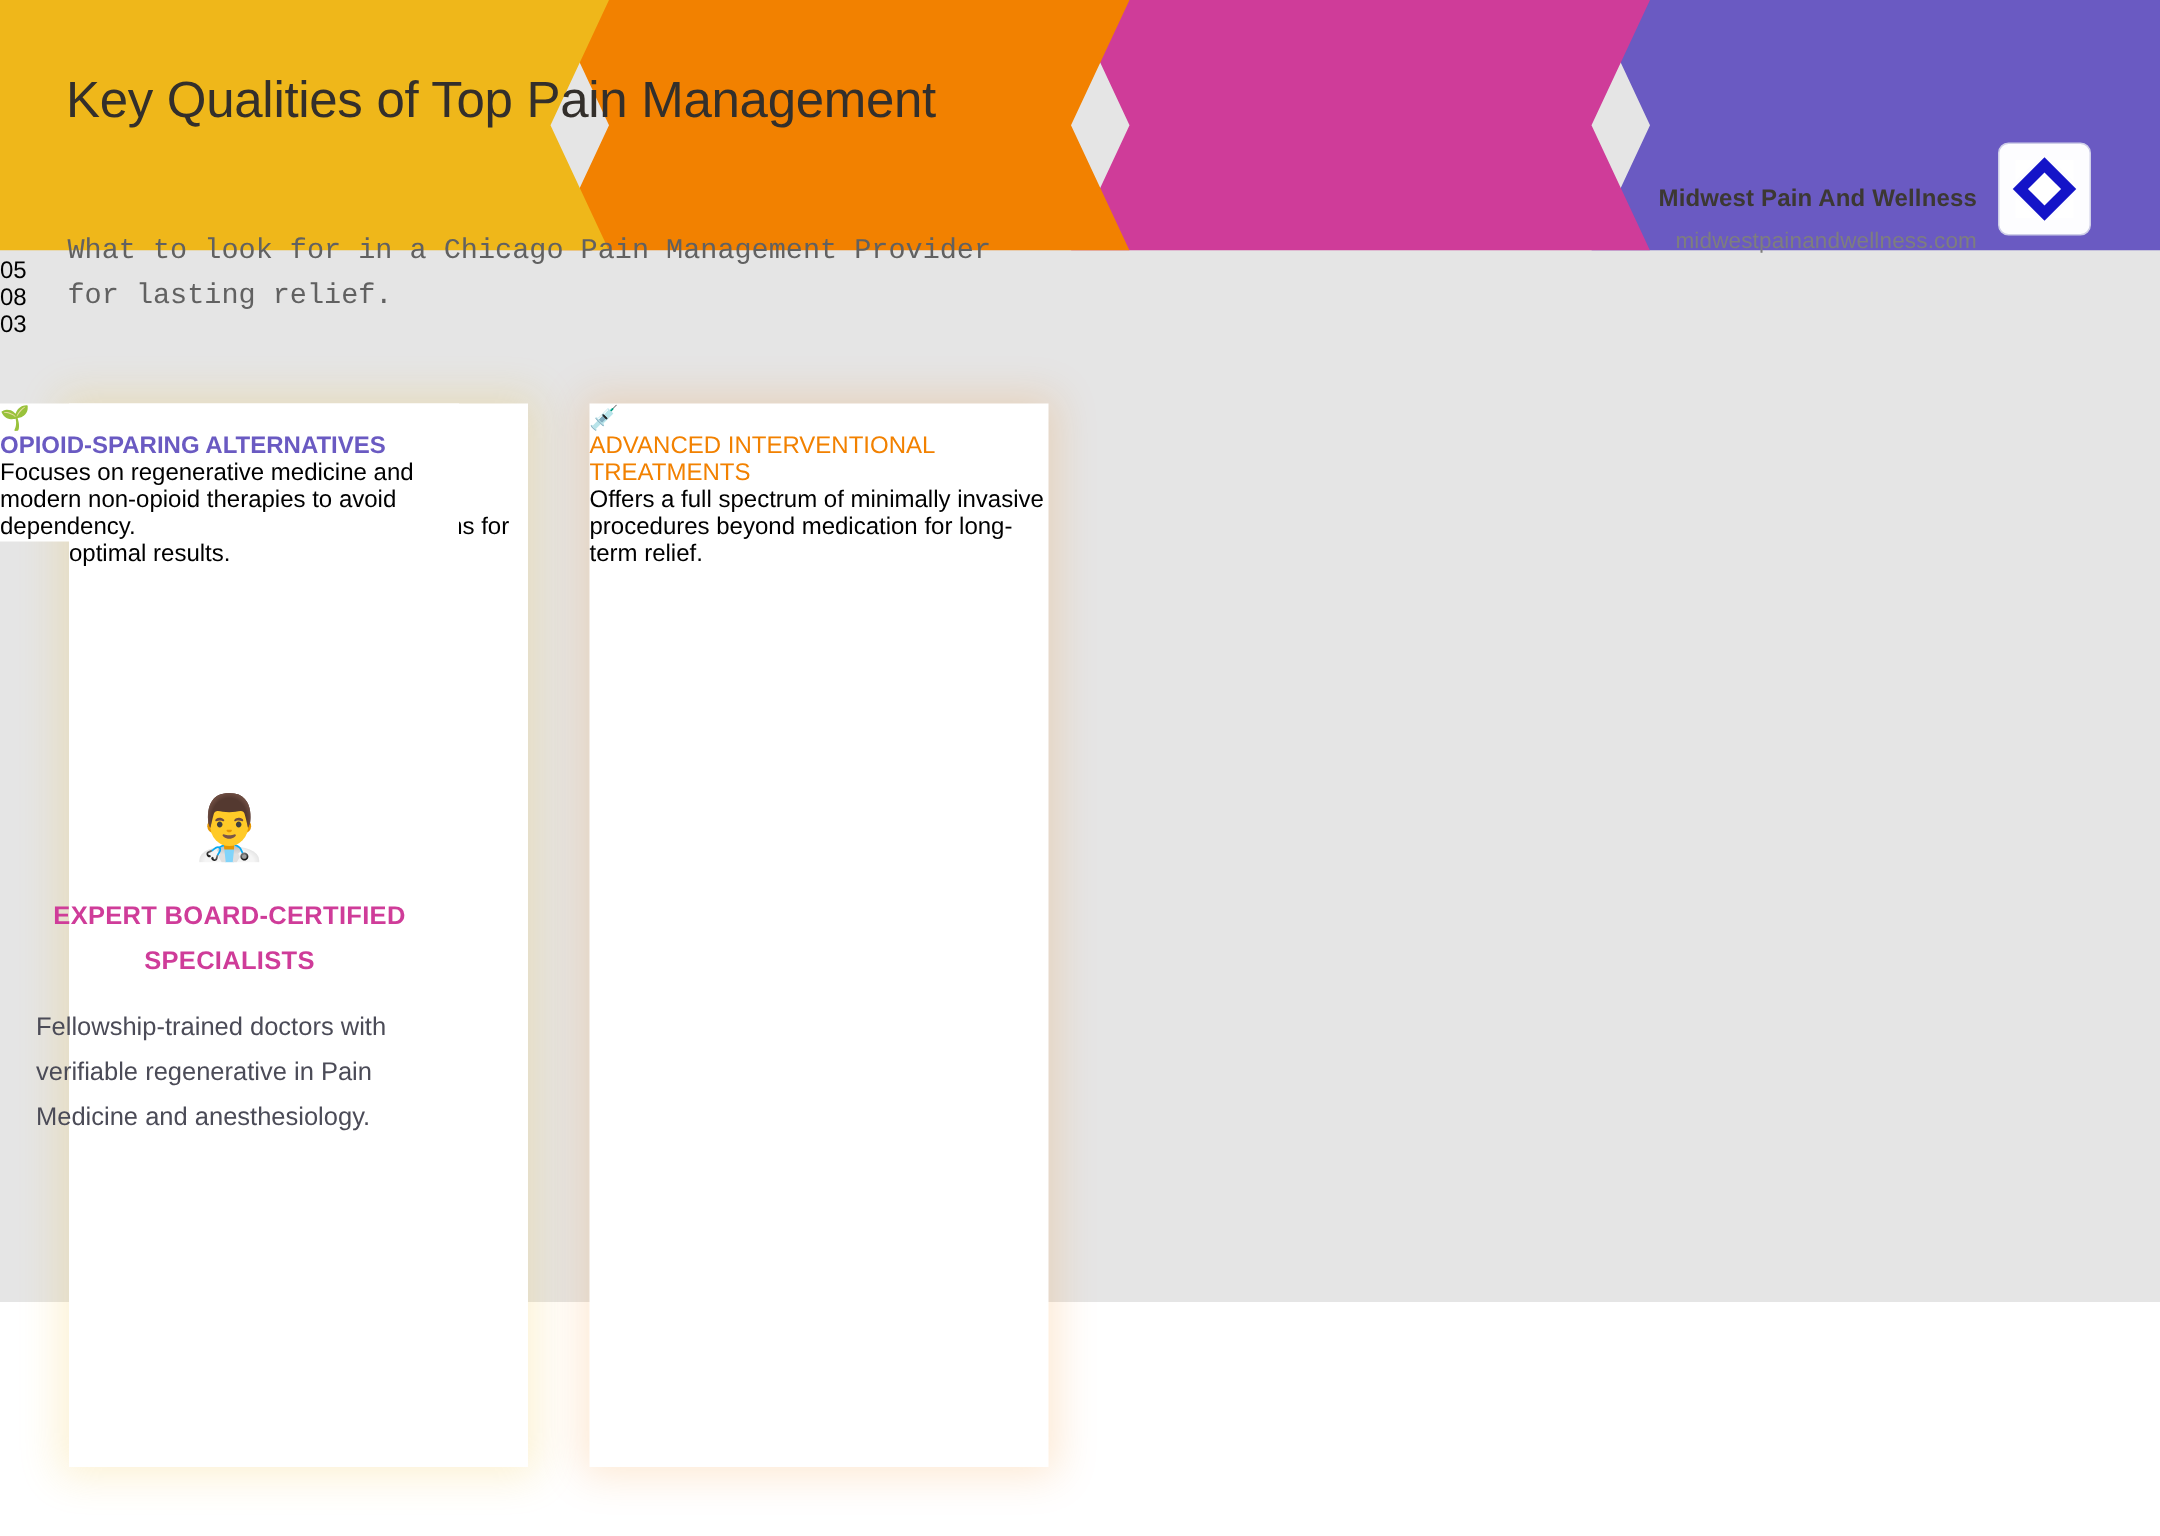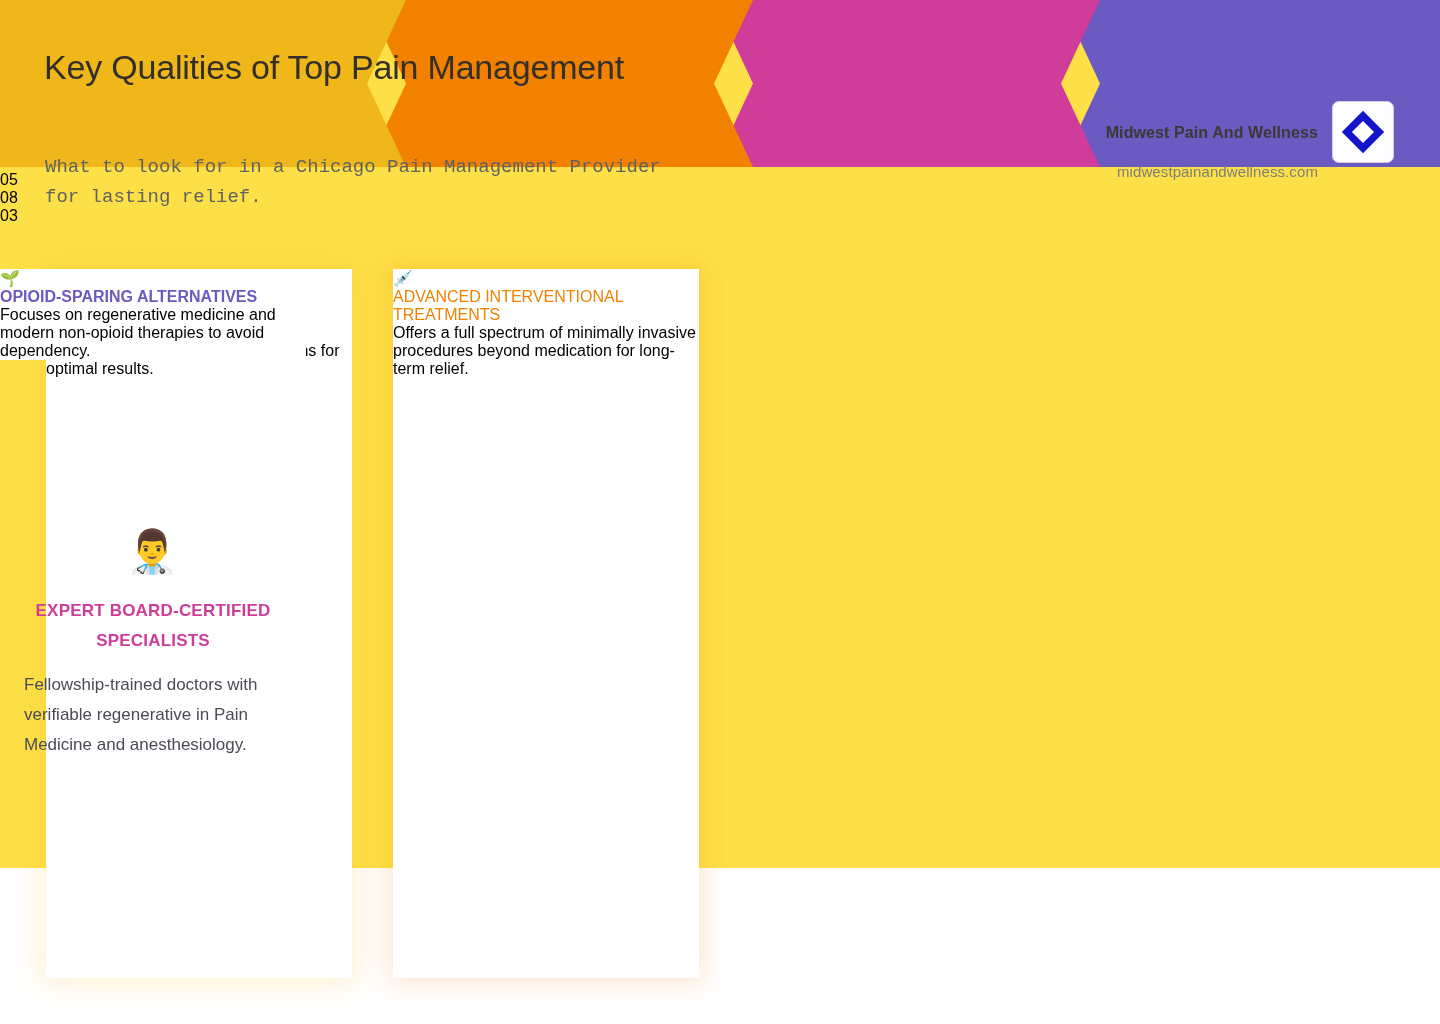--- a/index.html
+++ b/index.html
@@ -11,21 +11,21 @@
     overflow: hidden;
     background: #ffffff;
     font-family: "Liberation Sans", sans-serif;
     -webkit-font-smoothing: antialiased;
   }
 
   .page {
     position: relative;
     width: 1440px;
     height: 868px;
-    background: #fde047;
+    background: #e5e5e5;
   }
 
   
   .header {
     position: absolute;
     top: 0; left: 0;
     width: 1440px;
     height: 240px;
   }
 
@@ -75,21 +75,21 @@
     white-space: nowrap;
     margin-top: 40px;
   }
 
   .brand-url {
     font-size: 15px;
     font-weight: 400;
     color: #7e7e7e;
     letter-spacing: 0.1px;
     white-space: nowrap;
-    margin-top: 18px;
+    margin-top: 7px;
   }
 
   .brand-logo {
     width: 62px;
     height: 62px;
     border: 1px solid #cfcfe8;
     border-radius: 7px;
     background: #fdfdff;
     display: flex;
     align-items: center;

